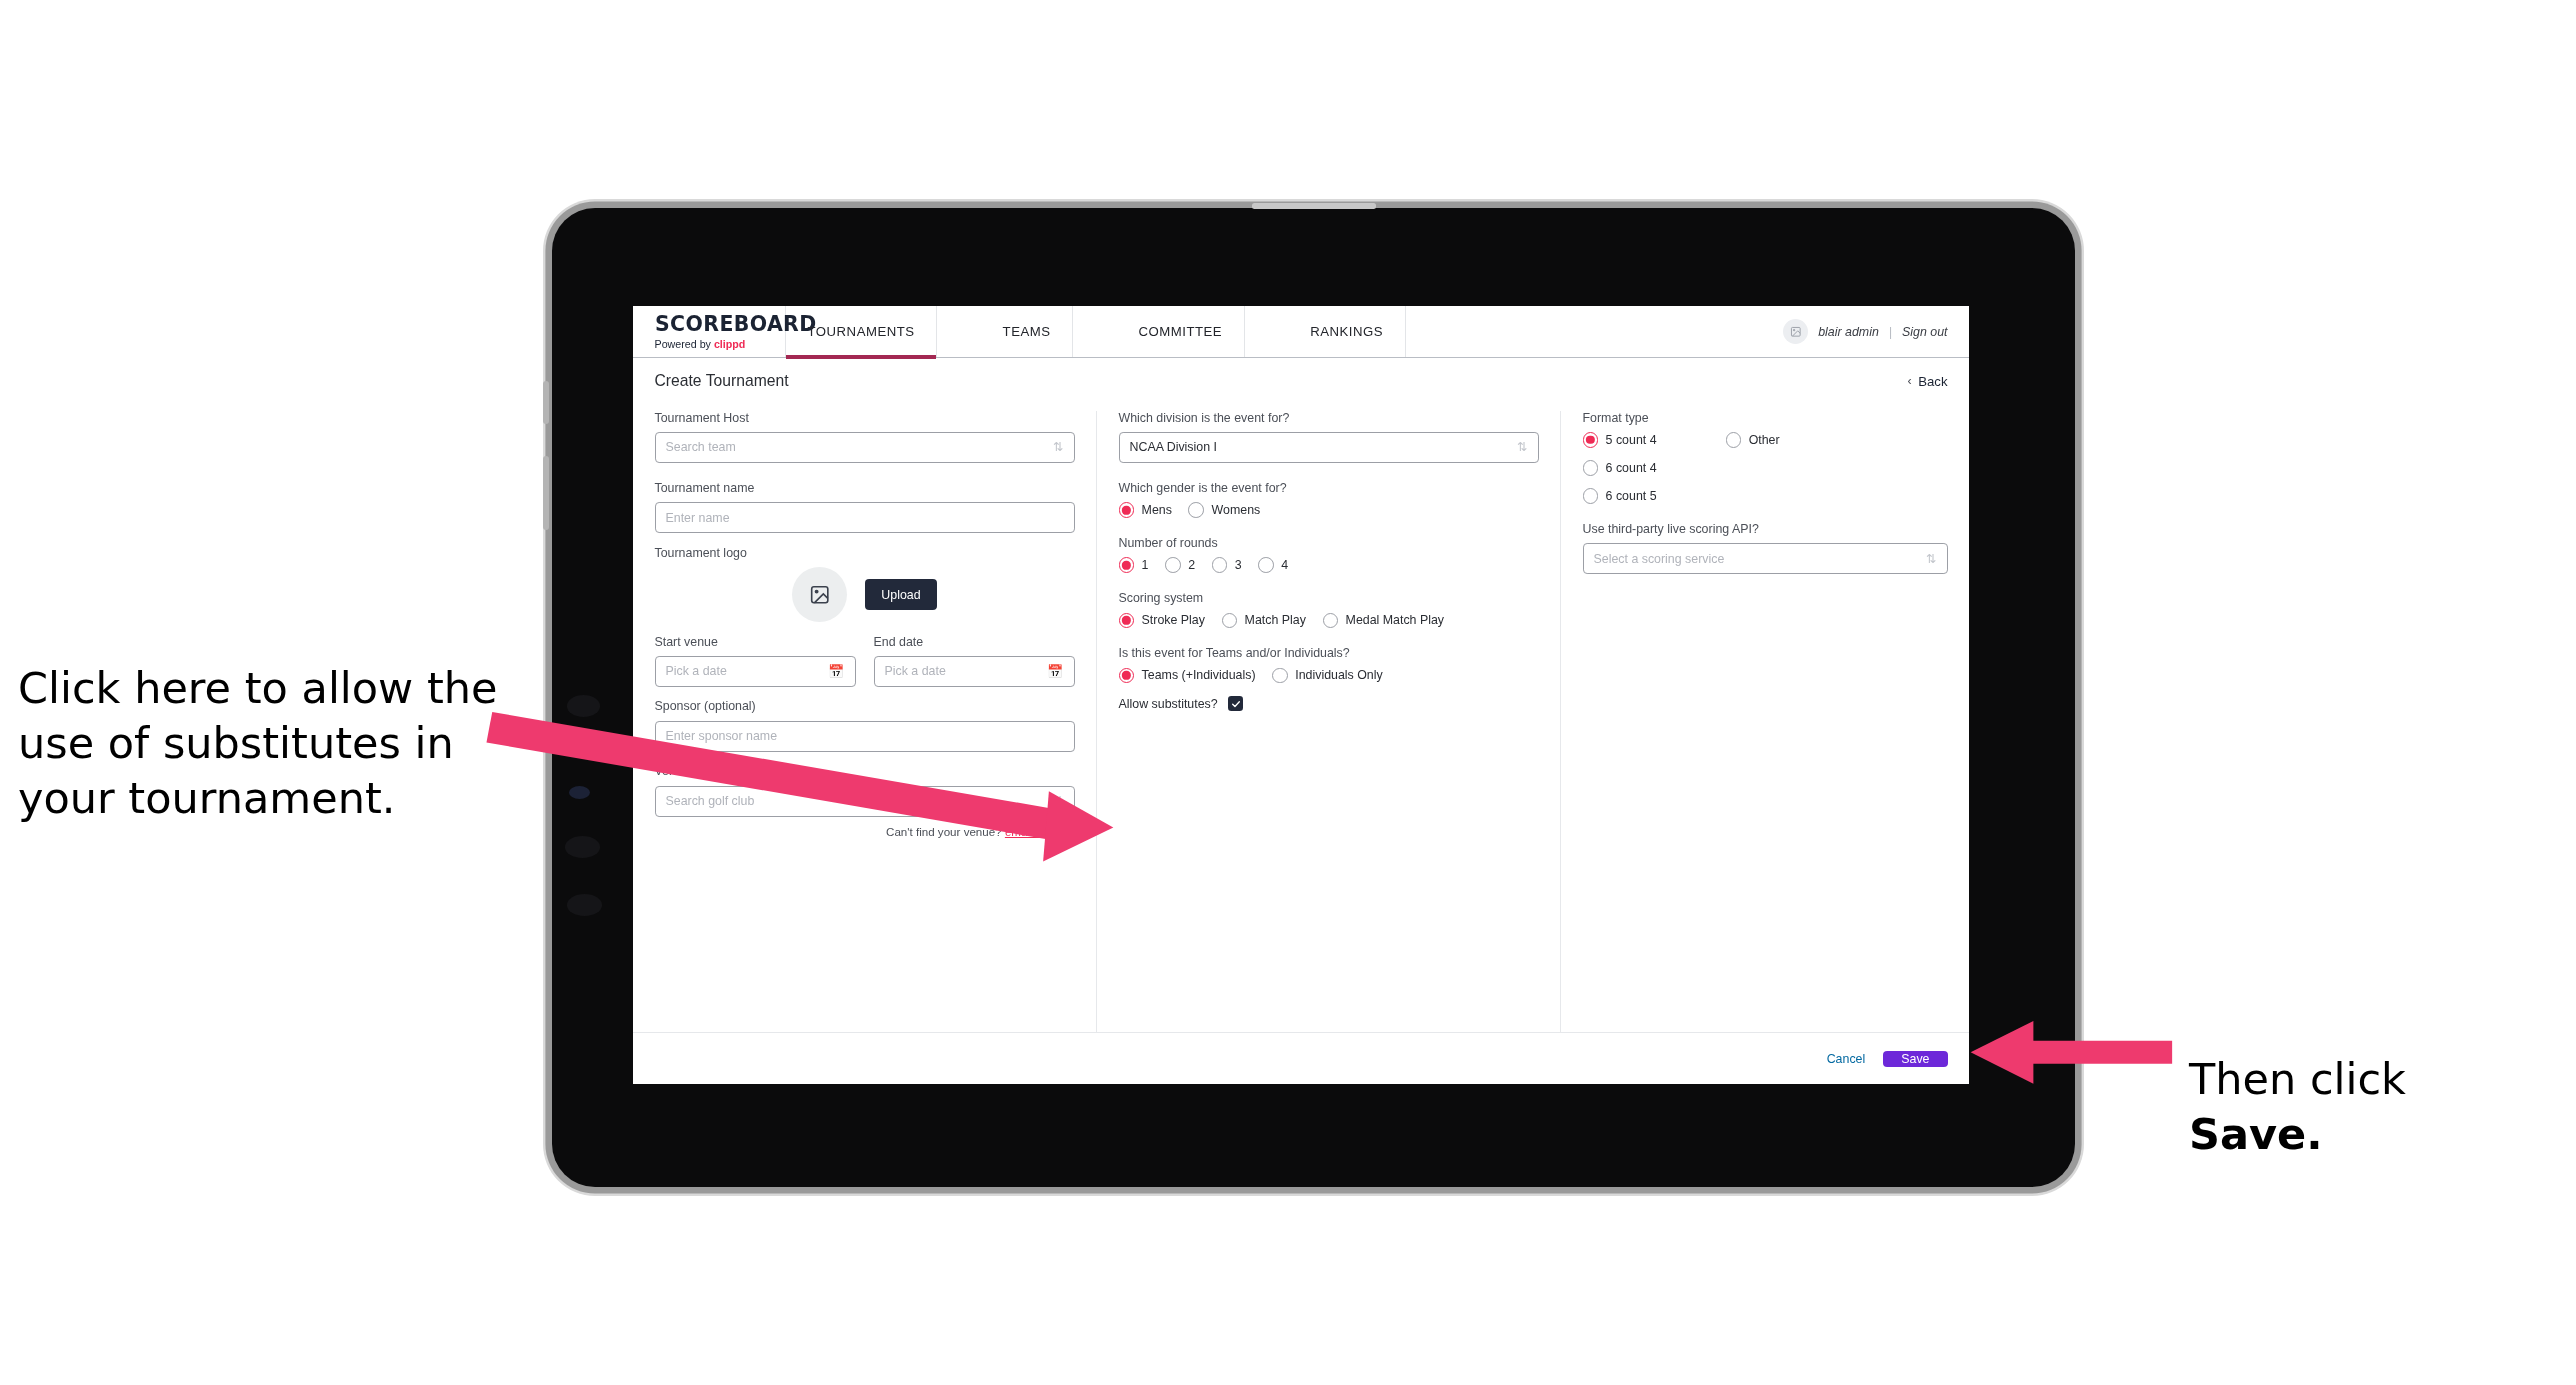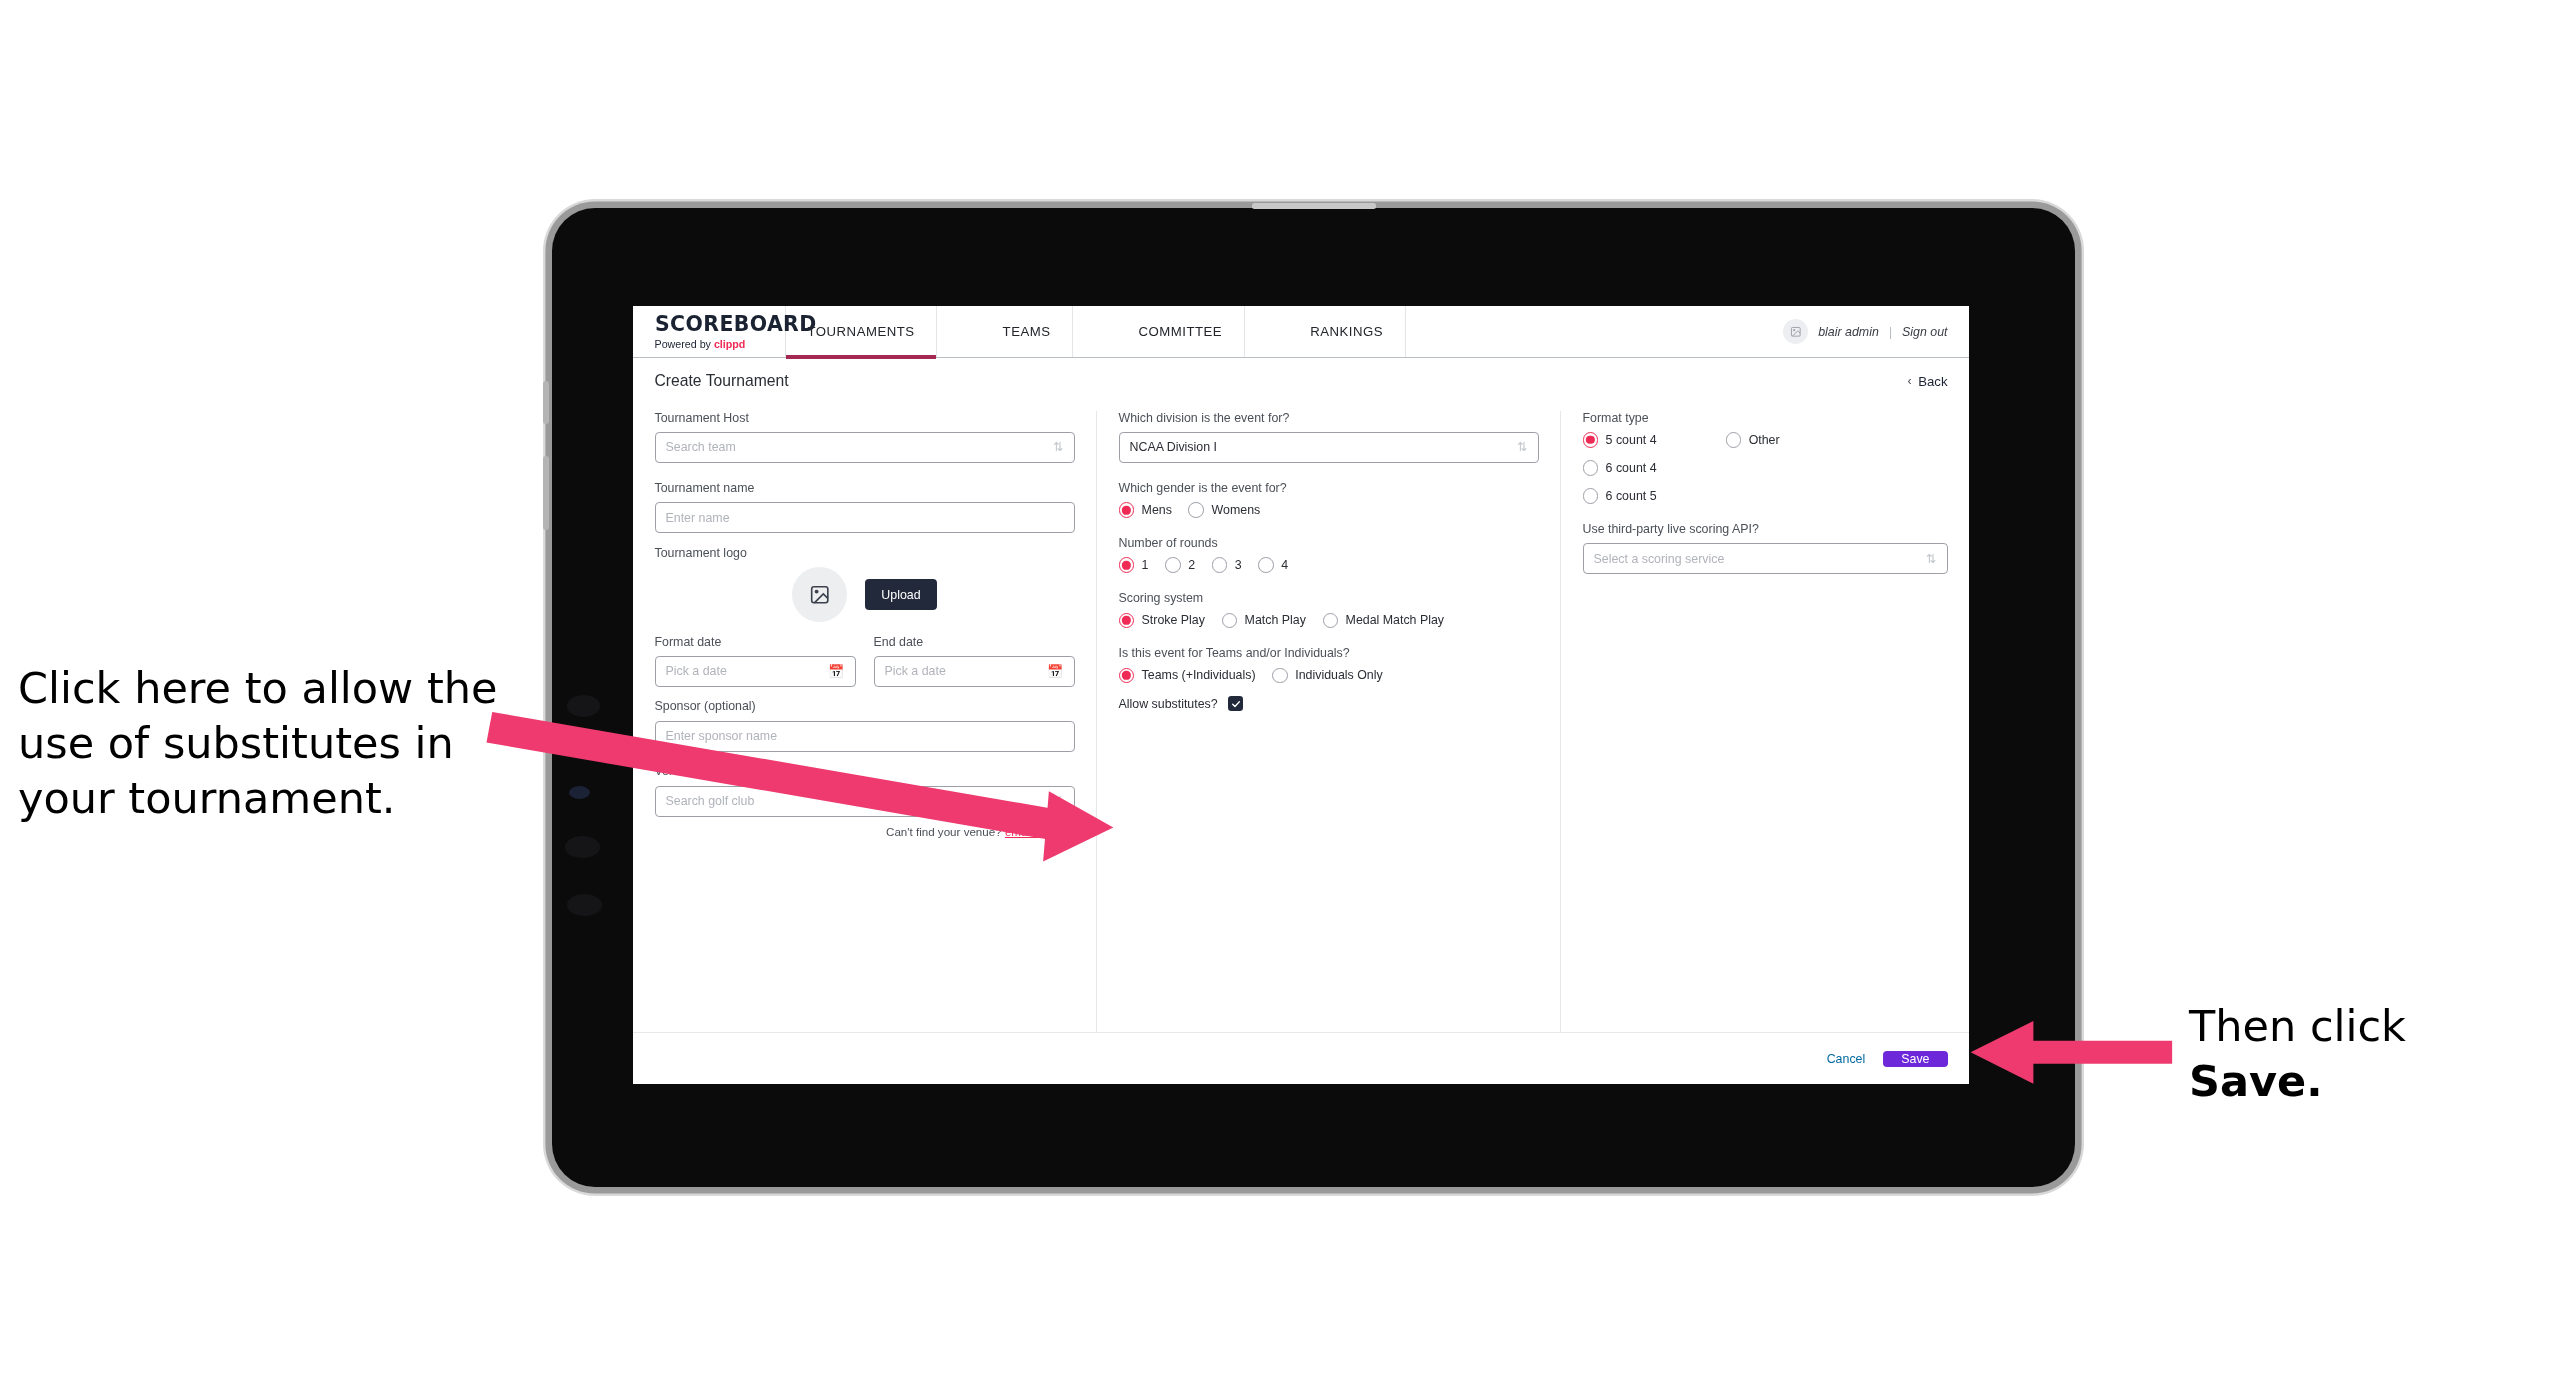--- a/index.html
+++ b/index.html
@@ -106,21 +106,21 @@
   .chkbox{width:15.7px;height:15.7px;border-radius:3.3px;background:#22293a;display:flex;align-items:center;justify-content:center;color:#fff;font-size:10.7px;cursor:pointer;flex:none;}
 
   
   .footer{height:51px;border-top:0.8px solid #e6e8eb;display:flex;align-items:center;justify-content:flex-end;gap:18px;padding-right:21.5px;flex:none;}
   .cancel-btn{font-size:12.4px;color:#0369a1;cursor:pointer;}
   .save-btn{background:#6d28d9;color:#fff;font-size:12.4px;padding:1px 18px;border-radius:4.1px;cursor:pointer;}
 
   
   .anno{position:absolute;font-family:"DejaVu Sans", sans-serif;color:#000;}
   #anno-left{left:18px;top:661px;width:529px;font-size:43px;line-height:1.28;}
-  #anno-right{left:2189px;top:999px;width:355px;font-size:43px;line-height:1.28;}
+  #anno-right{left:2189px;top:1052px;width:355px;font-size:43px;line-height:1.28;}
   #anno-right b{font-weight:bold;}
   svg.arrow{position:absolute;overflow:visible;pointer-events:none;}
 </style>
 </head>
 <body>
 
 <div id="tablet">
   <div class="topnotch"></div>
   <div class="side-btn sb1"></div>
   <div class="side-btn sb2"></div>
@@ -190,21 +190,21 @@
               <circle cx="8.5" cy="8.5" r="1.3" fill="#3b414d"></circle>
               <path d="M21 16l-5-5L6 21"></path>
             </svg>
         </div>
         <div class="upload-btn">Upload</div>
       </div>
 
       <div class="gap-s"></div>
       <div class="daterow">
         <div>
-          <div class="lbl">Format date</div>
+          <div class="lbl">Start venue</div>
           <div class="fld">
             <span>Pick a date</span>
             <span class="cal">📅</span>
           </div>
         </div>
         <div>
           <div class="lbl">End date</div>
           <div class="fld">
             <span>Pick a date</span>
             <span class="cal">📅</span>

